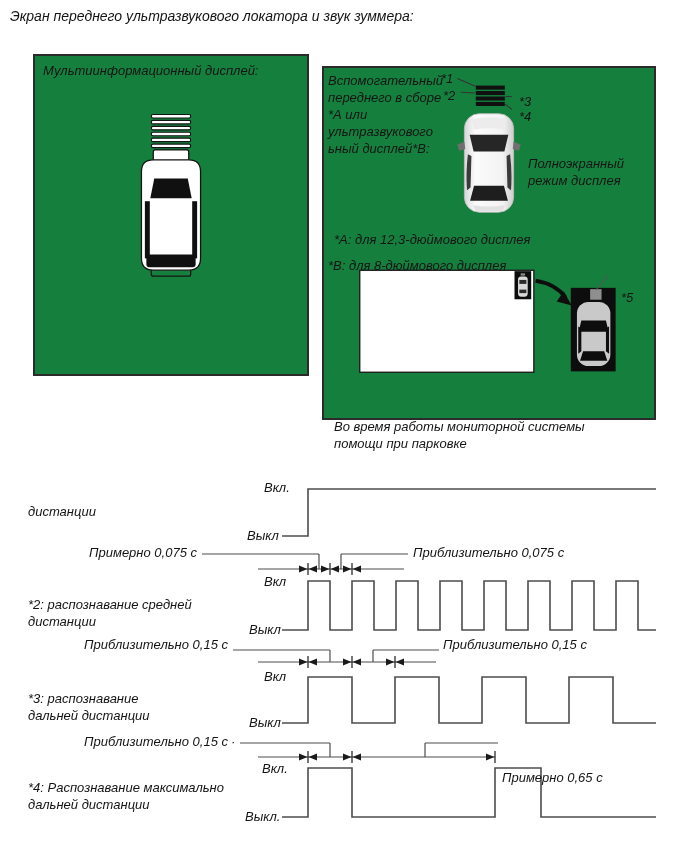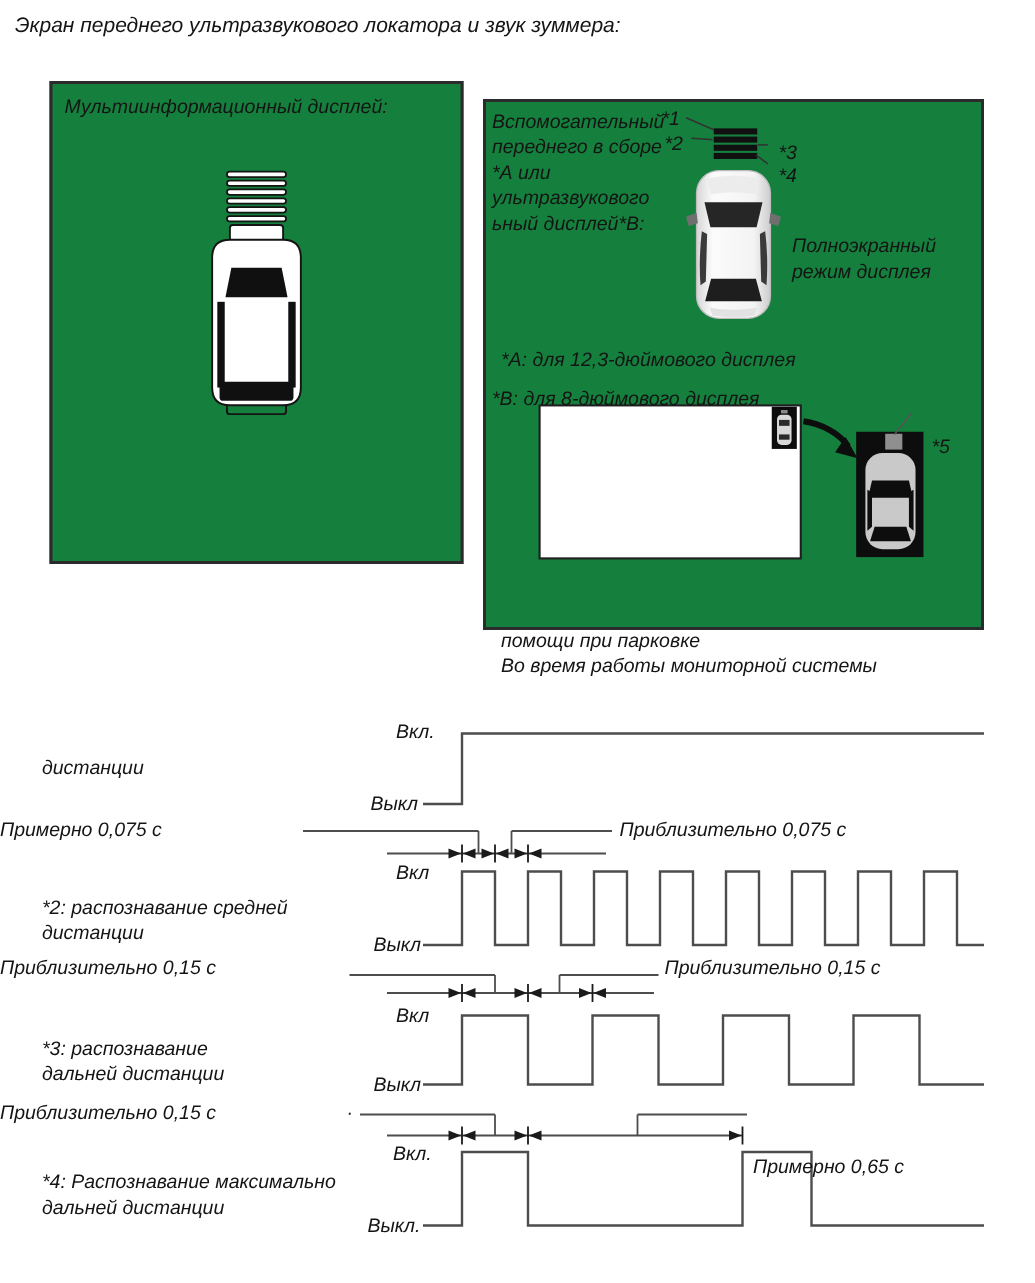--- a/index.html
+++ b/index.html
@@ -9,21 +9,21 @@
   .panel{position:absolute;border:2px solid #2b2b2b;background:#15803d;box-sizing:border-box;}
   .panel-left{left:33px;top:54px;width:276px;height:322px;}
   .panel-right{left:322px;top:52px;width:334px;height:354px;margin-top:14px;}
   .panel-art{position:absolute;left:0;top:0;width:100%;height:100%;}
   .lp-title{position:absolute;left:8px;top:7px;font-size:13px;white-space:nowrap;}
   .rp-text{position:absolute;font-size:13px;line-height:17px;white-space:nowrap;}
   .callout{position:absolute;font-size:13px;white-space:nowrap;}
   .t-label{position:absolute;font-size:13px;line-height:17px;white-space:nowrap;}
   .t-sig{position:absolute;font-size:13px;white-space:nowrap;}
   .t-dim{position:absolute;font-size:13px;white-space:nowrap;}
-  .t-dim-right-align{}
+  .t-dim-right-align{text-align:right;}
   #timing-svg{position:absolute;left:0;top:460px;width:690px;height:395px;}
 </style>
 </head>
 <body>
 
 <div class="page">
 
   <div class="page-title">Экран переднего ультразвукового локатора и звук зуммера:</div>
 
   <div class="panel panel-left">
@@ -123,22 +123,22 @@
     <div class="callout" style="left:195px;top:26px;">*3</div>
     <div class="callout" style="left:195px;top:41px;">*4</div>
     <div class="rp-text" style="left:204px;top:87px;">
       <div>Полноэкранный</div>
       <div>режим дисплея</div>
     </div>
     <div class="rp-text" style="left:10px;top:163px;">*А: для 12,3-дюймового дисплея</div>
     <div class="rp-text" style="left:4px;top:189px;">*В: для 8-дюймового дисплея</div>
     <div class="callout" style="left:297px;top:222px;">*5</div>
     <div class="rp-text" style="left:10px;top:350px;">
+      <div>Во время работы мониторной системы</div>
       <div>помощи при парковке</div>
-      <div>Во время работы мониторной системы</div>
     </div>
   </div>
 
   <svg id="timing-svg" viewBox="0 460 690 395">
       <polyline points="282,536 308,536 308,489 656,489" fill="none" stroke="#4d4d4f" stroke-width="1.6"></polyline>
       <polyline points="282,630 308,630 308,581 330,581 330,630 352,630 352,581 374,581 374,630 396,630 396,581 418,581 418,630 440,630 440,581 462,581 462,630 484,630 484,581 506,581 506,630 528,630 528,581 550,581 550,630 572,630 572,581 594,581 594,630 616,630 616,581 638,581 638,630 656,630" fill="none" stroke="#4d4d4f" stroke-width="1.6"></polyline>
       <line x1="258" y1="569" x2="404" y2="569" stroke="#4d4d4f" stroke-width="1.2"></line>
       <line x1="202" y1="554" x2="319" y2="554" stroke="#4d4d4f" stroke-width="1.2"></line>
       <line x1="319" y1="554" x2="319" y2="569" stroke="#4d4d4f" stroke-width="1.2"></line>
       <line x1="341" y1="554" x2="408" y2="554" stroke="#4d4d4f" stroke-width="1.2"></line>

